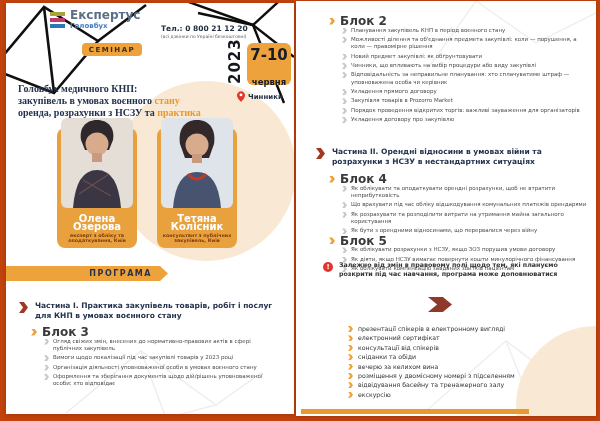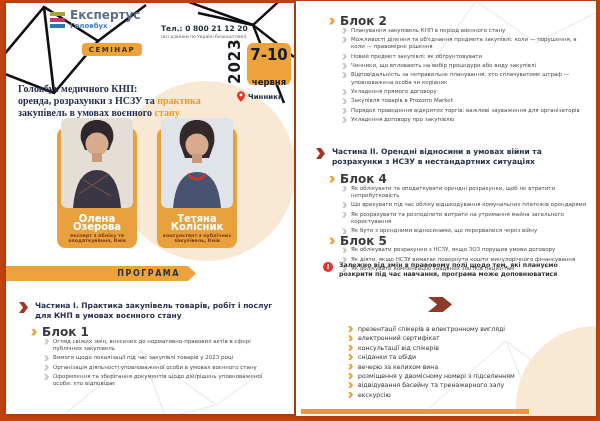--- a/index.html
+++ b/index.html
@@ -134,22 +134,22 @@
     <div class="badge">СЕМІНАР</div>
 
     <div class="year">2023</div>
     <div class="datebox">
       <div class="d1">7-10</div>
       <div class="d2">червня</div>
     </div>
 
     <div class="title">
       <div><span>Головбух медичного КНП:</span></div>
+      <div><span>закупівель в умовах воєнного </span><span class="acc">стану</span></div>
       <div><span>оренда, розрахунки з НСЗУ та </span><span class="acc">практика</span></div>
-      <div><span>закупівель в умовах воєнного </span><span class="acc">стану</span></div>
     </div>
 
     <div class="loc">
       <svg width="8" height="11" viewBox="0 0 12 16">
         <path d="M6 0 C2.7 0 0 2.7 0 6 c0 4.5 6 10 6 10 s6 -5.5 6 -10 C12 2.7 9.3 0 6 0 z" fill="#E2352B"></path>
         <circle cx="6" cy="5.6" r="2.2" fill="#ffffff"></circle>
       </svg>
       <span>Чинники</span>
     </div>
 
@@ -181,31 +181,31 @@
         <path d="M12 100 q3 -36 24 -36 q21 0 24 36z" fill="#47536f"></path>
         <path d="M27 66 q9 10 18 0" stroke="#c0392b" stroke-width="3" fill="none"></path>
       </svg>
       <div class="plate">
         <div class="nm">Тетяна Колісник</div>
         <div class="rl">консультант з публічних закупівель, Київ</div>
       </div>
     </div>
 
     <div class="chev-big" style="left:136px;top:263px;width:24px;height:15px;"></div>
-    <div class="banner" style="left:0;top:263px;width:146px;font-size:8px;letter-spacing:1.5px;padding-right:16px;padding-left:28px;">ПРОГРАМА</div>
+    <div class="banner" style="left:0;top:263px;width:146px;font-size:8px;letter-spacing:1.5px;padding-right:16px;">ПРОГРАМА</div>
 
     <div class="part-head" style="left:13px;top:298px;width:266px;">
       <span class="chev"></span>
       <span>Частина I. Практика закупівель товарів, робіт і послуг для КНП в умовах воєнного стану</span>
     </div>
 
     <div class="blk" style="left:25px;top:325px;width:240px;">
       <div class="blk-head">
         <span class="chev"></span>
-        <span>Блок 1</span>
+        <span>Блок 3</span>
       </div>
       <ul class="subs">
         <li class="sub-item">
             <span class="chev"></span>
             <span>Огляд свіжих змін, внесених до нормативно-правових актів в сфері публічних закупівель</span>
           </li>
         <li class="sub-item">
             <span class="chev"></span>
             <span>Вимоги щодо локалізації під час закупівлі товарів у 2023 році</span>
           </li>

